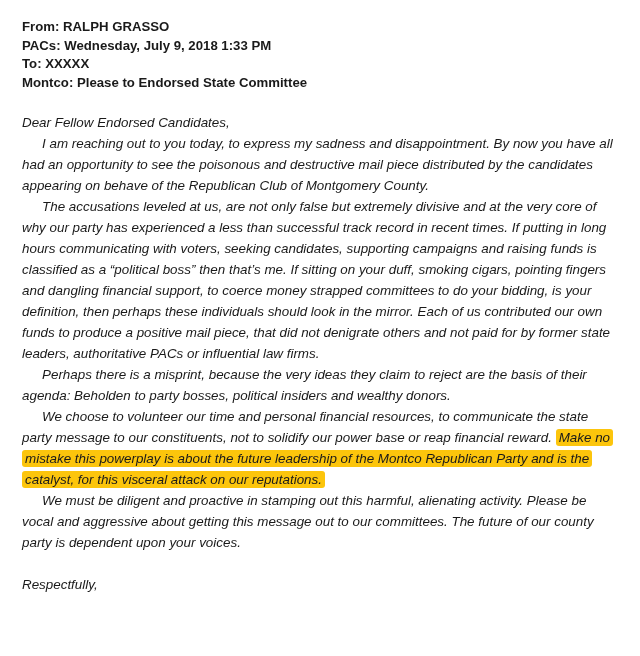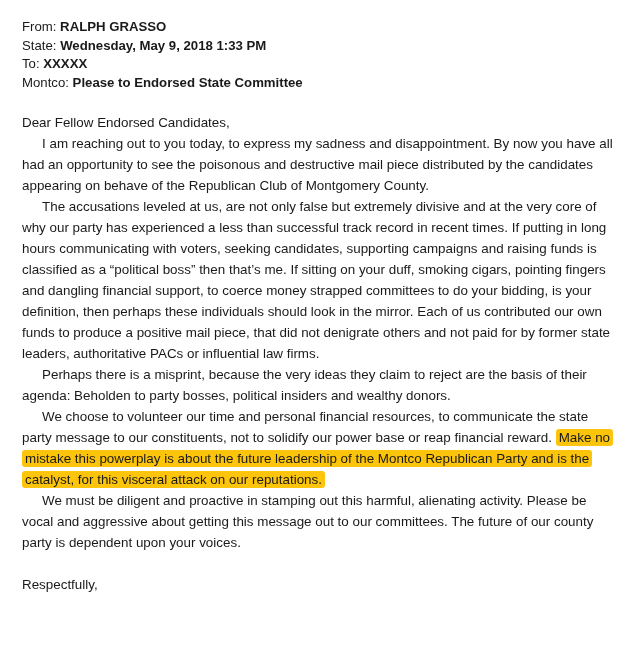--- a/index.html
+++ b/index.html
@@ -27,39 +27,40 @@
   
   .mail-header {
     font-size: 13.2px;
     line-height: 18.7px;
     margin: 0 0 0 0;
   }
   .hdr-row {
     white-space: nowrap;
   }
   .hdr-label {
-    font-weight: normal;
+    font-weight: bold;
   }
   .hdr-value {
     font-weight: bold;
   }
 
   
   .letter {
     margin-top: 19px;
     font-size: 13.4px;
     line-height: 21px;
     text-align: left;
   }
   .salutation {
     margin: 0 0 19px 0;
   }
   .para {
     margin: 0;
     text-indent: 20px;
+    font-style: italic;
   }
   .para.flush {
     text-indent: 0;
   }
   .closing {
     margin: 21px 0 0 0;
   }
 
   
   .hl {
@@ -74,22 +75,22 @@
 <body>
 
 <div class="page">
 
   <div class="mail-header">
     <div class="hdr-row">
       <span class="hdr-label">From:</span>
       <span class="hdr-value">RALPH GRASSO</span>
     </div>
     <div class="hdr-row">
-      <span class="hdr-label">State:</span>
-      <span class="hdr-value">Wednesday, May 9, 2018 1:33 PM</span>
+      <span class="hdr-label">PACs:</span>
+      <span class="hdr-value">Wednesday, July 9, 2018 1:33 PM</span>
     </div>
     <div class="hdr-row">
       <span class="hdr-label">To:</span>
       <span class="hdr-value">XXXXX</span>
     </div>
     <div class="hdr-row">
       <span class="hdr-label">Montco:</span>
       <span class="hdr-value">Please to Endorsed State Committee</span>
     </div>
   </div>

